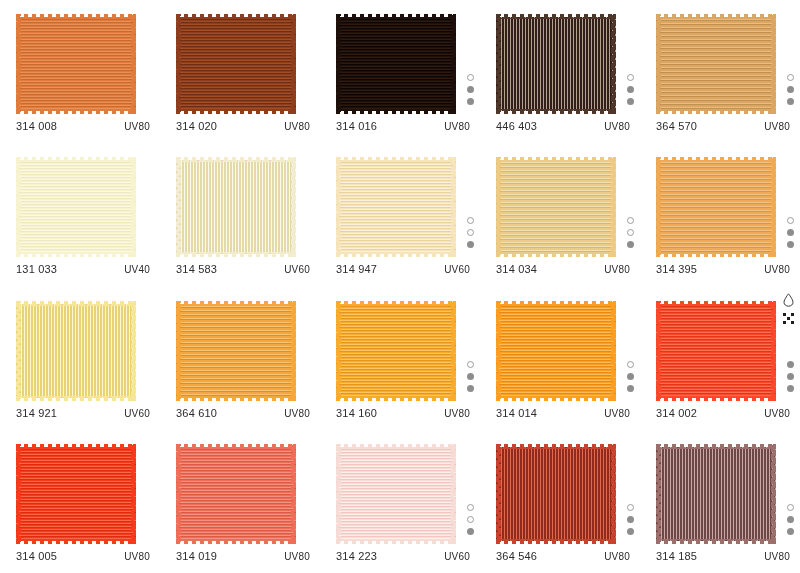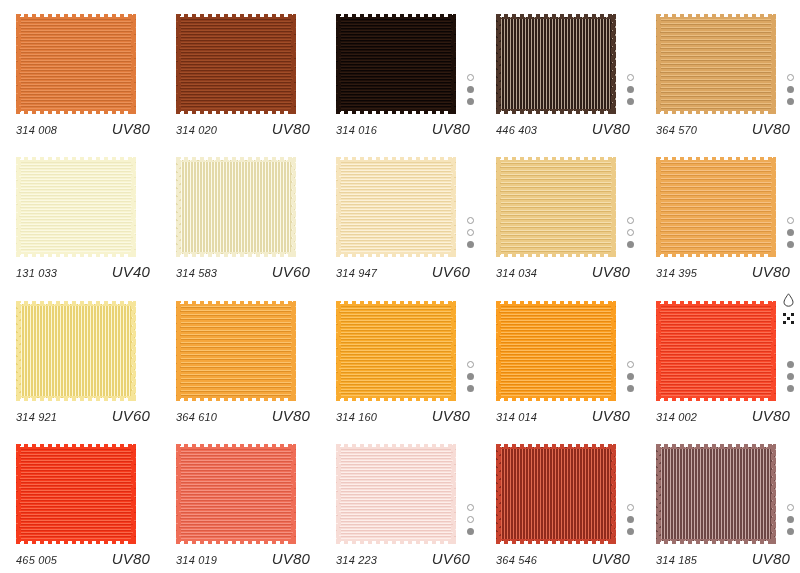--- a/index.html
+++ b/index.html
@@ -13,21 +13,20 @@
   }
   #page{position:relative;width:800px;height:573px;}
 
   .grid{
     position:absolute;
     left:0;top:0;
     width:800px;height:573px;
     display:grid;
     grid-template-columns:repeat(5,160px);
     grid-template-rows:repeat(4,143.25px);
-    font-style:italic;
   }
 
   .cell{
     position:relative;
     box-sizing:border-box;
   }
 
   
   .swatch-wrap{
     position:absolute;
@@ -71,21 +70,21 @@
     width:134px;
     display:flex;
     justify-content:space-between;
     align-items:baseline;
     font-size:11px;
     color:#2b2b2b;
     letter-spacing:.2px;
     white-space:nowrap;
   }
   .code{font-size:11px;}
-  .uv{font-size:15px;}
+  .uv{font-size:10px;}
 
   
   .dots{
     position:absolute;
     right:6px;
     top:74px;
     display:flex;
     flex-direction:column;
     gap:5px;
     align-items:center;
@@ -408,21 +407,21 @@
         <div class="swatch-wrap">
           <div class="pinked">
             <div class="body" style="background-color: rgb(246, 58, 28); background-image: repeating-linear-gradient(0deg, rgb(223, 43, 16) 0px, rgb(223, 43, 16) 1px, rgb(249, 104, 73) 1px, rgb(249, 104, 73) 2px, rgb(246, 58, 28) 2px, rgb(246, 58, 28) 3px), repeating-linear-gradient(90deg, rgba(0, 0, 0, 0.1) 0px, rgba(0, 0, 0, 0.1) 1px, rgba(255, 255, 255, 0.14) 1px, rgba(255, 255, 255, 0.14) 2px, rgba(0, 0, 0, 0) 2px, rgba(0, 0, 0, 0) 3px); background-size: 3px 3px, 3px 3px; background-blend-mode: normal, overlay;"></div>
             <div class="zz top" style="background: linear-gradient(225deg, transparent 50%, rgb(246, 58, 28) 50.5%) 0px 0px / 8px 5px repeat-x, linear-gradient(135deg, transparent 50%, rgb(246, 58, 28) 50.5%) 4px 0px / 8px 5px repeat-x;"></div>
             <div class="zz bot" style="background: linear-gradient(-45deg, transparent 50%, rgb(246, 58, 28) 50.5%) 0px 0px / 8px 5px repeat-x, linear-gradient(45deg, transparent 50%, rgb(246, 58, 28) 50.5%) 4px 0px / 8px 5px repeat-x;"></div>
             <div class="zzv left" style="background: linear-gradient(-45deg, transparent 50%, rgb(246, 58, 28) 50.5%) 0px 0px / 5px 8px repeat-y, linear-gradient(45deg, transparent 50%, rgb(246, 58, 28) 50.5%) 0px 4px / 5px 8px repeat-y;"></div>
             <div class="zzv right" style="background: linear-gradient(-135deg, transparent 50%, rgb(246, 58, 28) 50.5%) 0px 0px / 5px 8px repeat-y, linear-gradient(135deg, transparent 50%, rgb(246, 58, 28) 50.5%) 0px 4px / 5px 8px repeat-y;"></div>
           </div>
         </div>
         <div class="caption">
-          <span class="code">465 005</span>
+          <span class="code">314 005</span>
           <span class="uv">UV80</span>
         </div>
       </div>
       <div class="cell">
         <div class="swatch-wrap">
           <div class="pinked">
             <div class="body" style="background-color: rgb(239, 110, 87); background-image: repeating-linear-gradient(0deg, rgb(221, 91, 68) 0px, rgb(221, 91, 68) 1px, rgb(245, 145, 128) 1px, rgb(245, 145, 128) 2px, rgb(239, 110, 87) 2px, rgb(239, 110, 87) 3px), repeating-linear-gradient(90deg, rgba(0, 0, 0, 0.1) 0px, rgba(0, 0, 0, 0.1) 1px, rgba(255, 255, 255, 0.14) 1px, rgba(255, 255, 255, 0.14) 2px, rgba(0, 0, 0, 0) 2px, rgba(0, 0, 0, 0) 3px); background-size: 3px 3px, 3px 3px; background-blend-mode: normal, overlay;"></div>
             <div class="zz top" style="background: linear-gradient(225deg, transparent 50%, rgb(239, 110, 87) 50.5%) 0px 0px / 8px 5px repeat-x, linear-gradient(135deg, transparent 50%, rgb(239, 110, 87) 50.5%) 4px 0px / 8px 5px repeat-x;"></div>
             <div class="zz bot" style="background: linear-gradient(-45deg, transparent 50%, rgb(239, 110, 87) 50.5%) 0px 0px / 8px 5px repeat-x, linear-gradient(45deg, transparent 50%, rgb(239, 110, 87) 50.5%) 4px 0px / 8px 5px repeat-x;"></div>
             <div class="zzv left" style="background: linear-gradient(-45deg, transparent 50%, rgb(239, 110, 87) 50.5%) 0px 0px / 5px 8px repeat-y, linear-gradient(45deg, transparent 50%, rgb(239, 110, 87) 50.5%) 0px 4px / 5px 8px repeat-y;"></div>

